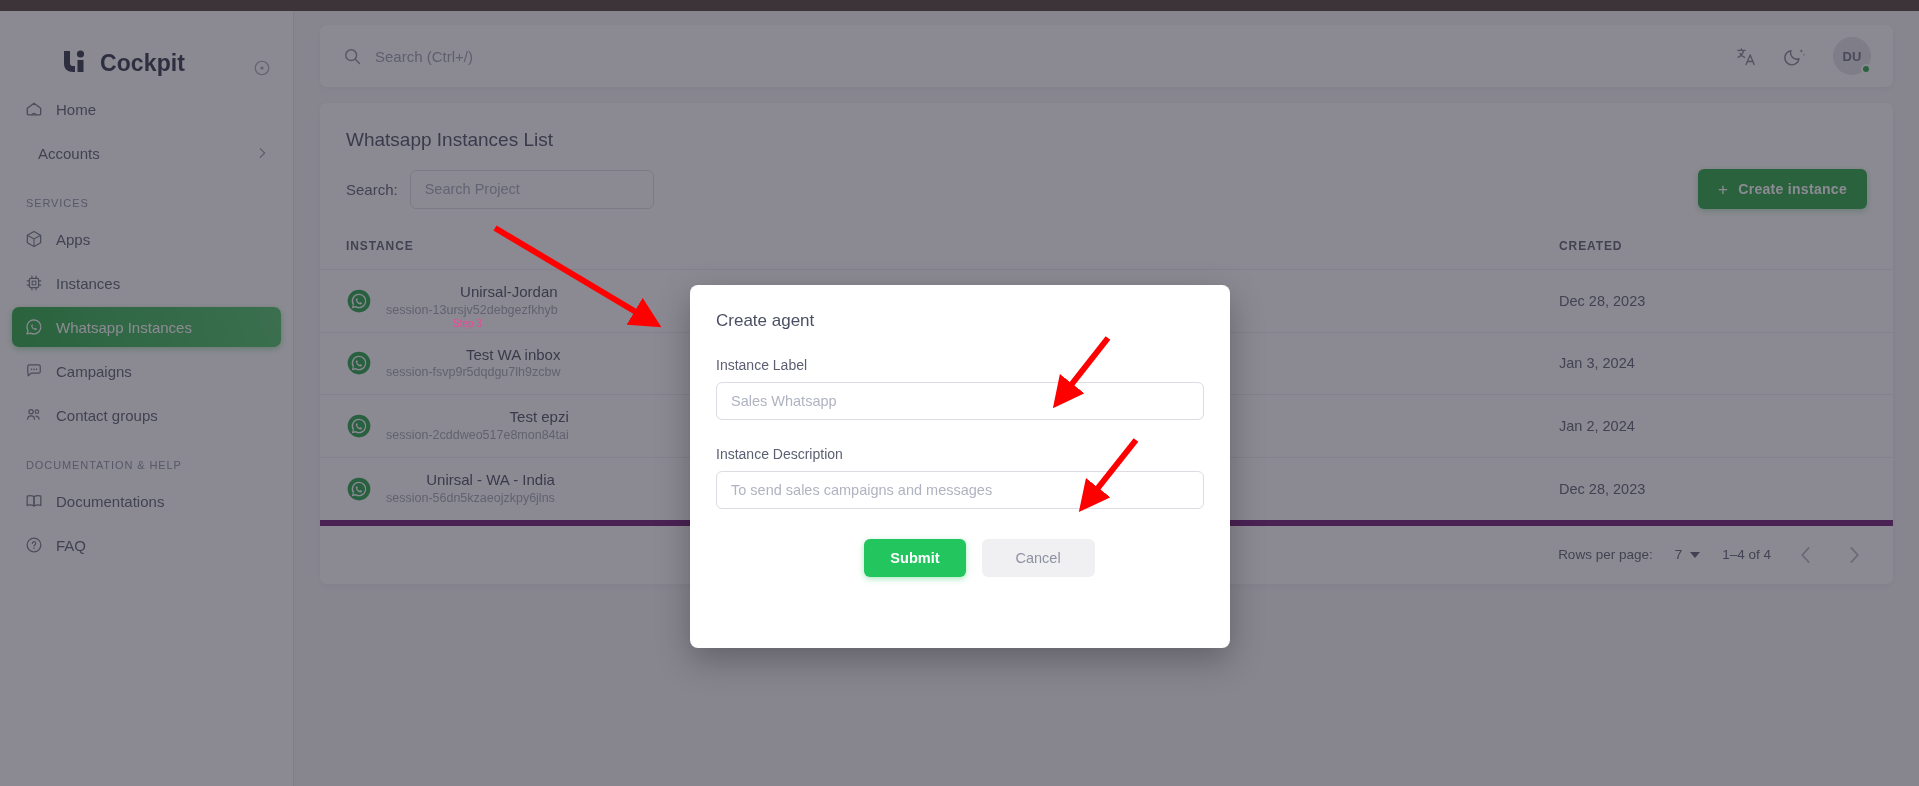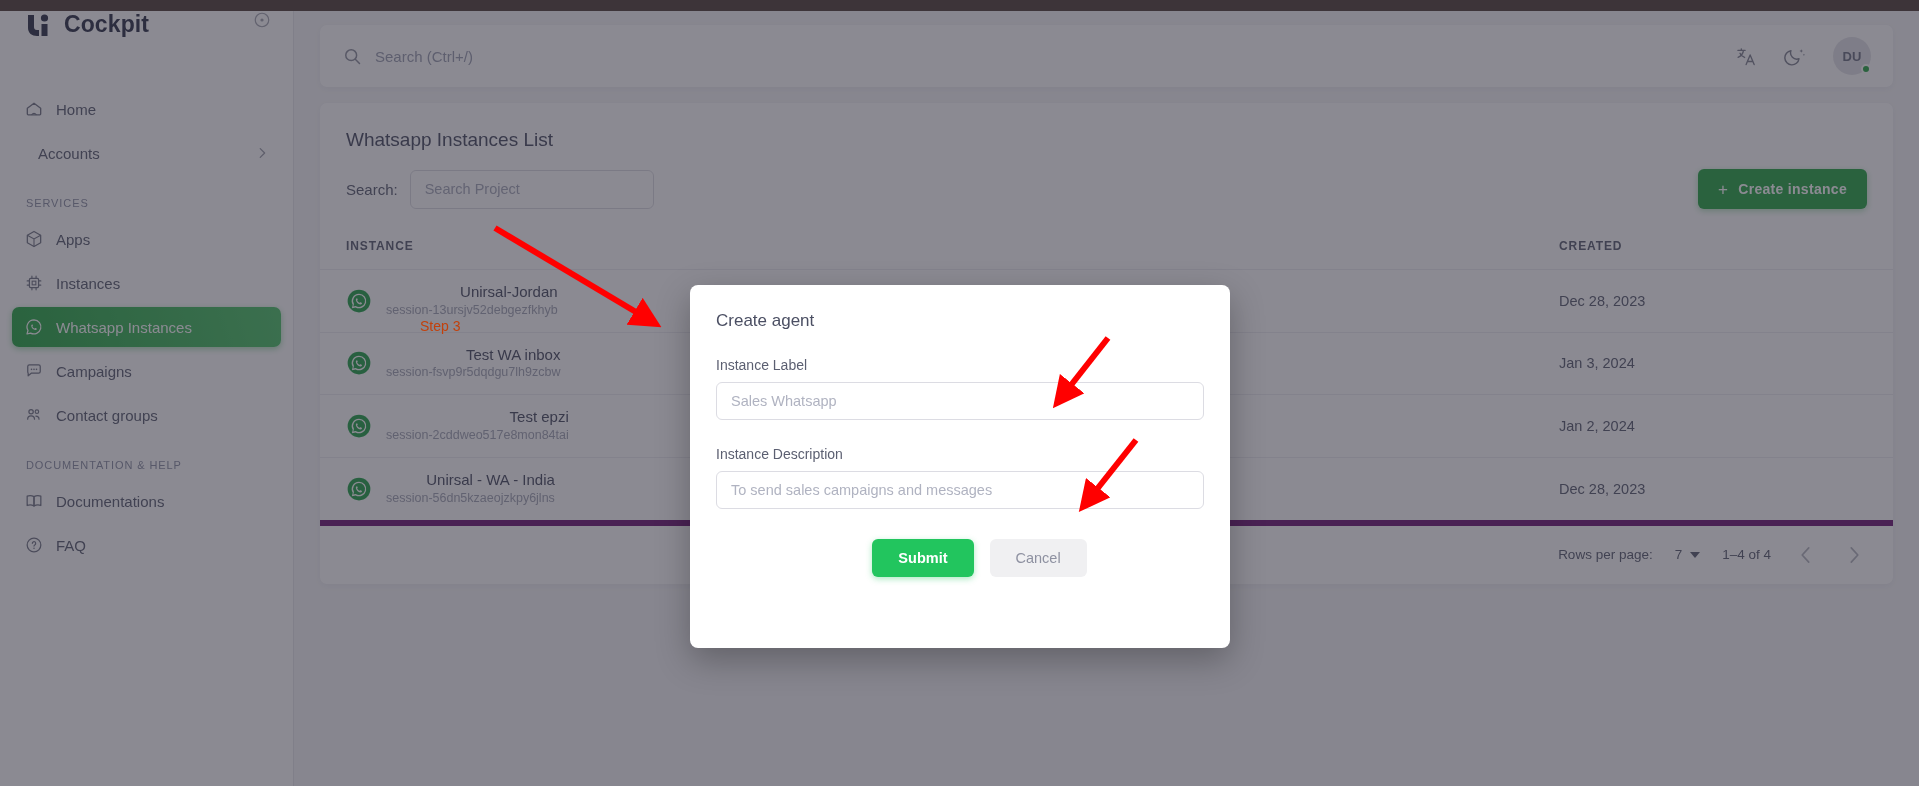--- a/index.html
+++ b/index.html
@@ -25,21 +25,21 @@
   }
 
   
   .sidebar {
     position: absolute; top: 11px; left: 0; width: 294px; height: 775px;
     background: #ffffff;
     border-right: 1px solid #e7e7ea;
     z-index: 10;
   }
   .brand {
-    display: flex; align-items: flex-start; height: 66px; padding: 0 22px 0 24px;
+    display: flex; align-items: flex-end; height: 66px; padding: 0 22px 0 24px; margin-left: 36px;
   }
   .brand-logo { width: 30px; height: 30px; flex: 0 0 30px; }
   .brand-name {
     font-size: 23px; font-weight: 700; color: #2f3349; margin-left: 10px;
     letter-spacing: .1px;
   }
   .brand-pin {
     margin-left: auto; width: 18px; height: 18px; opacity: .55;
   }
   .nav { padding: 8px 12px 0 12px; }
@@ -177,32 +177,32 @@
     justify-content: center;
   }
   .btn-submit {
     height: 38px; padding: 0 26px; border: none; border-radius: 6px;
     background: #22c55e; color: #ffffff; font-family: inherit;
     font-size: 14.5px; font-weight: 700; cursor: pointer;
     box-shadow: 0 2px 6px rgba(34,197,94,.38);
     margin-left: 39px;
   }
   .btn-cancel {
-    height: 38px; padding: 0 26px; border: none; border-radius: 6px;
+    height: 38px; padding: 0 34px; border: none; border-radius: 6px;
     background: #f0f0f2; color: #8e91a1; font-family: inherit;
     font-size: 14.5px; font-weight: 400; cursor: pointer;
   }
 
   
   .anno-layer {
     position: absolute; inset: 0; z-index: 95; pointer-events: none;
   }
   .step-label {
-    position: absolute; left: 420px; top: 318px;
-    color: #c2410c; font-size: 14px; font-family: "Liberation Sans", sans-serif;
+    position: absolute; left: 453px; top: 318px;
+    color: #ec4899; font-size: 10px; font-family: "Liberation Sans", sans-serif;
   }
 </style>
 </head>
 <body>
 
 <div id="root">
 
   <div class="browser-strip"></div>
 
   <aside class="sidebar">

